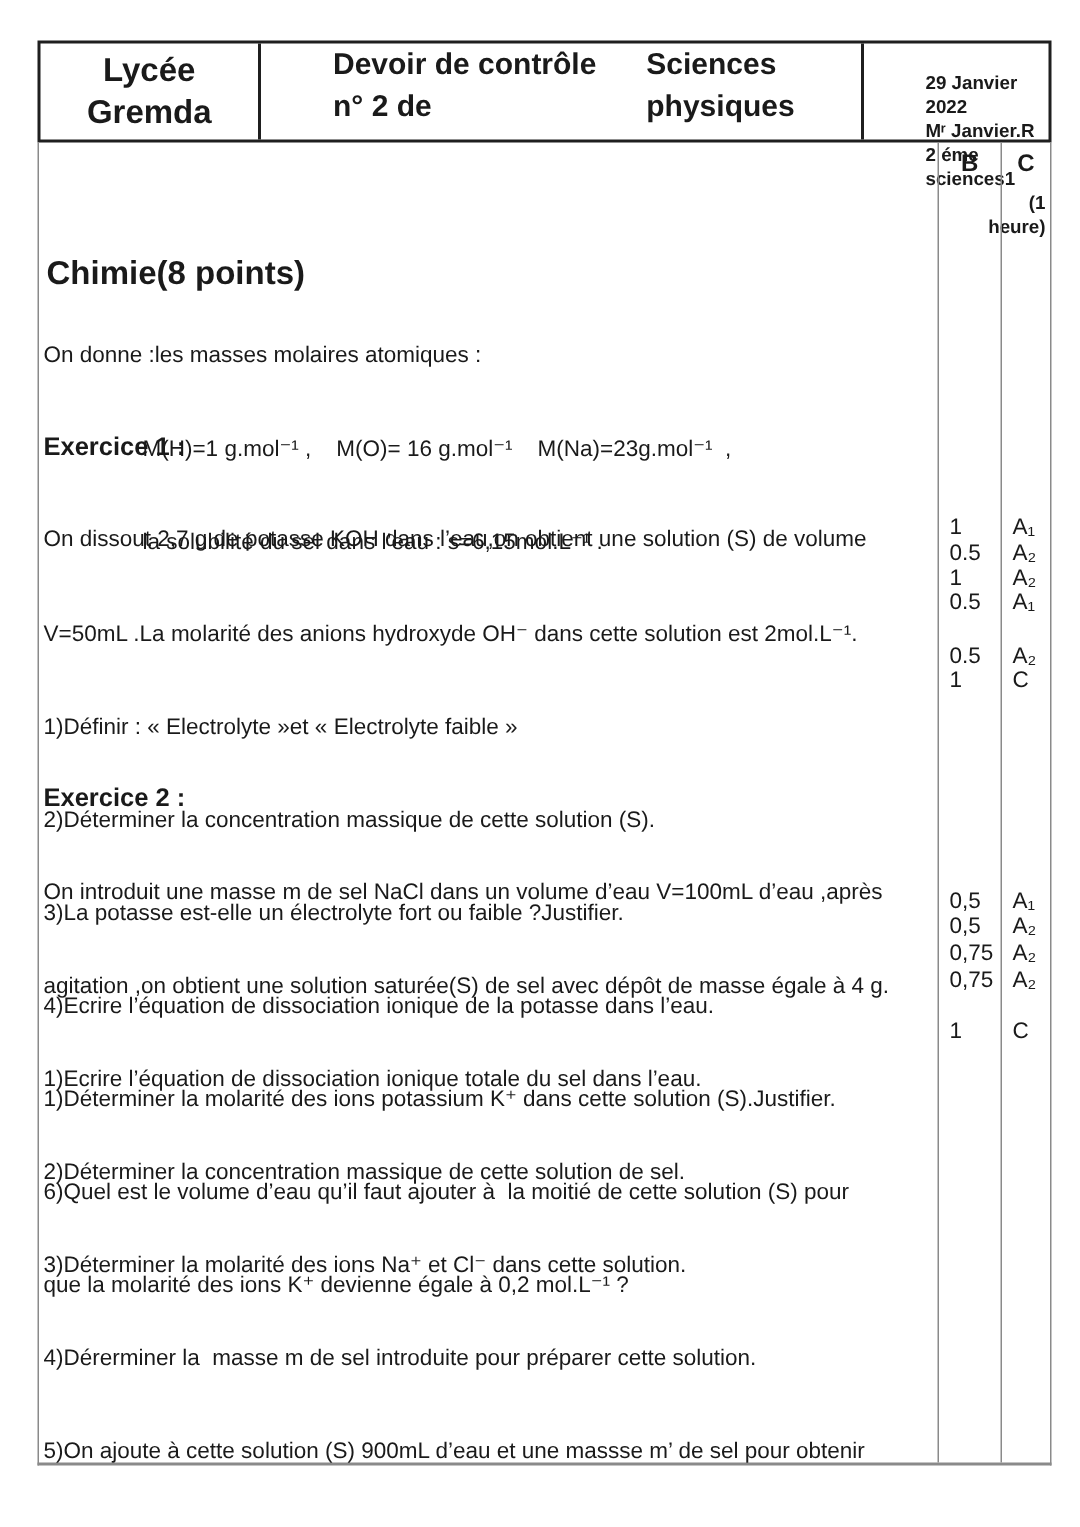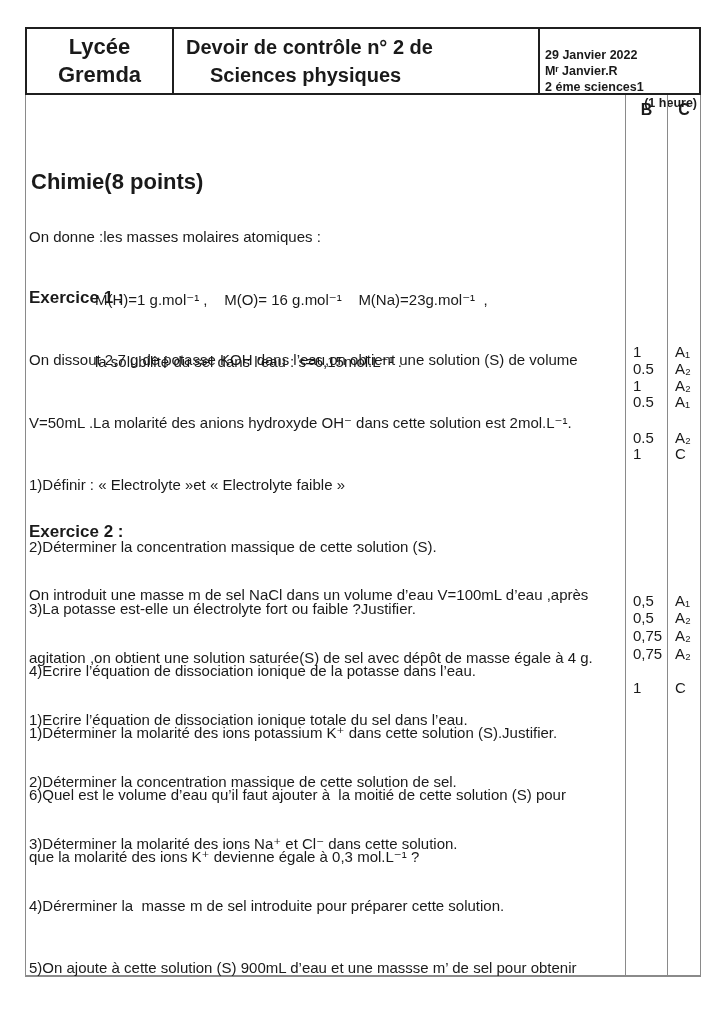--- a/index.html
+++ b/index.html
@@ -7,31 +7,31 @@
   body {
     width: 720px; height: 1018px; position: relative;
     font-family: "Liberation Sans", "DejaVu Sans", sans-serif;
     color: #1a1a1a;
   }
   .doc { position: absolute; left: 25px; top: 27px; width: 676px; height: 950px; }
 
   
   .hdr {
     position: absolute; left: 0; top: 0; width: 676px; height: 68px;
-    display: flex; border: 2px solid #1f1f1f;
+    display: flex; border: 2px solid #1f1f1f; gap: 36px;
   }
   .hdr-cell { height: 100%; }
   .hdr-school {
     width: 147px; border-right: 2px solid #1f1f1f;
     display: flex; flex-direction: column; justify-content: center; align-items: center;
     font-size: 22px; font-weight: bold; line-height: 28px;
   }
   .hdr-title {
     width: 366px; border-right: 2px solid #1f1f1f;
-    display: flex; flex-direction: column; justify-content: center;
+    display: flex; flex-direction: row; justify-content: center;
     font-size: 20px; font-weight: bold; line-height: 28px; padding-left: 12px;
   }
   .hdr-title .t2 { padding-left: 24px; }
   .hdr-info {
     flex: 1; font-size: 12.5px; font-weight: bold; line-height: 16px;
     padding: 2px 2px 0 5px;
     margin-top: 16px;
   }
   .hdr-info .duration { padding-left: 30px; text-align: right; }
 
@@ -99,21 +99,21 @@
     <div class="ex-heading" style="top:193px">Exercice 1 :</div>
     <div class="txt" style="top:214px">
       <div>On dissout 2,7 g de potasse KOH dans l’eau,on obtient une solution (S) de volume</div>
       <div>V=50mL .La molarité des anions hydroxyde OH⁻ dans cette solution est 2mol.L⁻¹.</div>
       <div>1)Définir : « Electrolyte »et « Electrolyte faible »</div>
       <div>2)Déterminer la concentration massique de cette solution (S).</div>
       <div>3)La potasse est-elle un électrolyte fort ou faible ?Justifier.</div>
       <div>4)Ecrire l’équation de dissociation ionique de la potasse dans l’eau.</div>
       <div>1)Déterminer la molarité des ions potassium K⁺ dans cette solution (S).Justifier.</div>
       <div>6)Quel est le volume d’eau qu’il faut ajouter à  la moitié de cette solution (S) pour</div>
-      <div>que la molarité des ions K⁺ devienne égale à 0,3 mol.L⁻¹ ?</div>
+      <div>que la molarité des ions K⁺ devienne égale à 0,2 mol.L⁻¹ ?</div>
     </div>
 
     <div class="ex-heading" style="top:427px">Exercice 2 :</div>
     <div class="txt" style="top:449px">
       <div>On introduit une masse m de sel NaCl dans un volume d’eau V=100mL d’eau ,après</div>
       <div>agitation ,on obtient une solution saturée(S) de sel avec dépôt de masse égale à 4 g.</div>
       <div>1)Ecrire l’équation de dissociation ionique totale du sel dans l’eau.</div>
       <div>2)Déterminer la concentration massique de cette solution de sel.</div>
       <div>3)Déterminer la molarité des ions Na⁺ et Cl⁻ dans cette solution.</div>
       <div>4)Dérerminer la  masse m de sel introduite pour préparer cette solution.</div>

